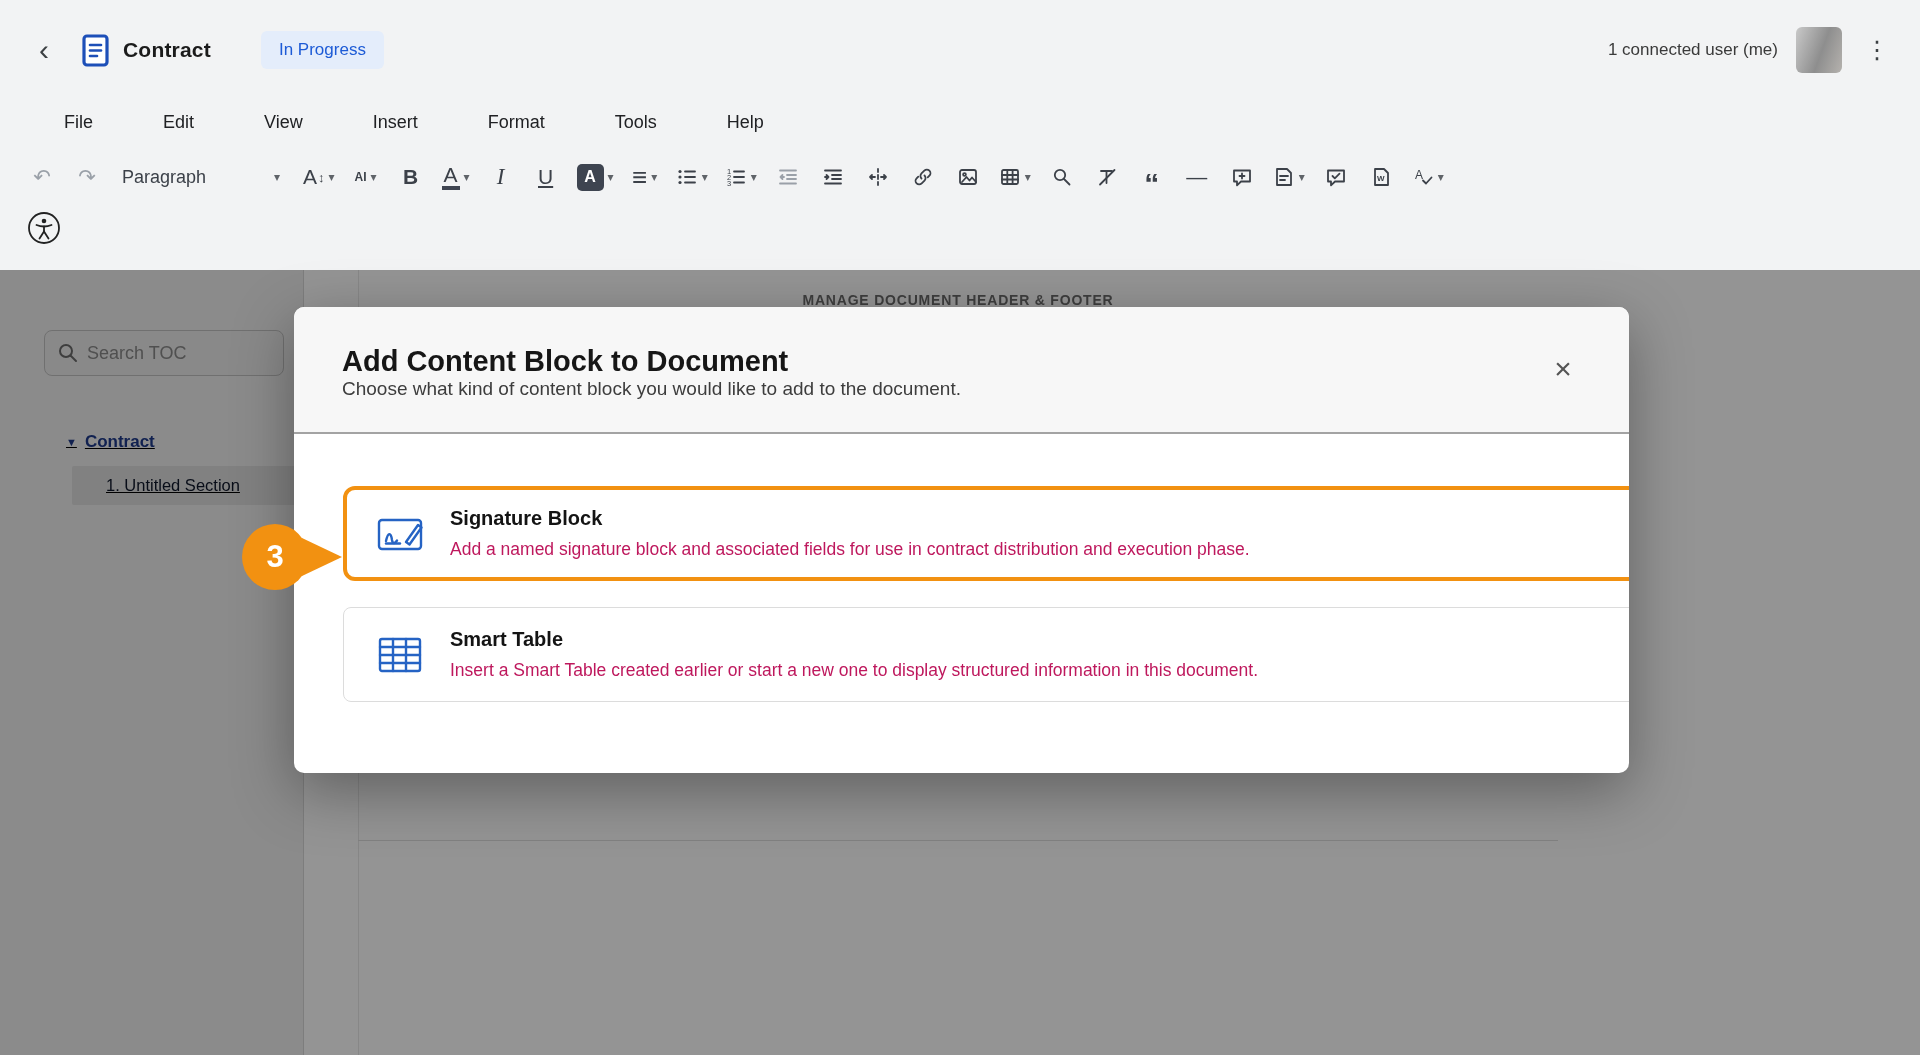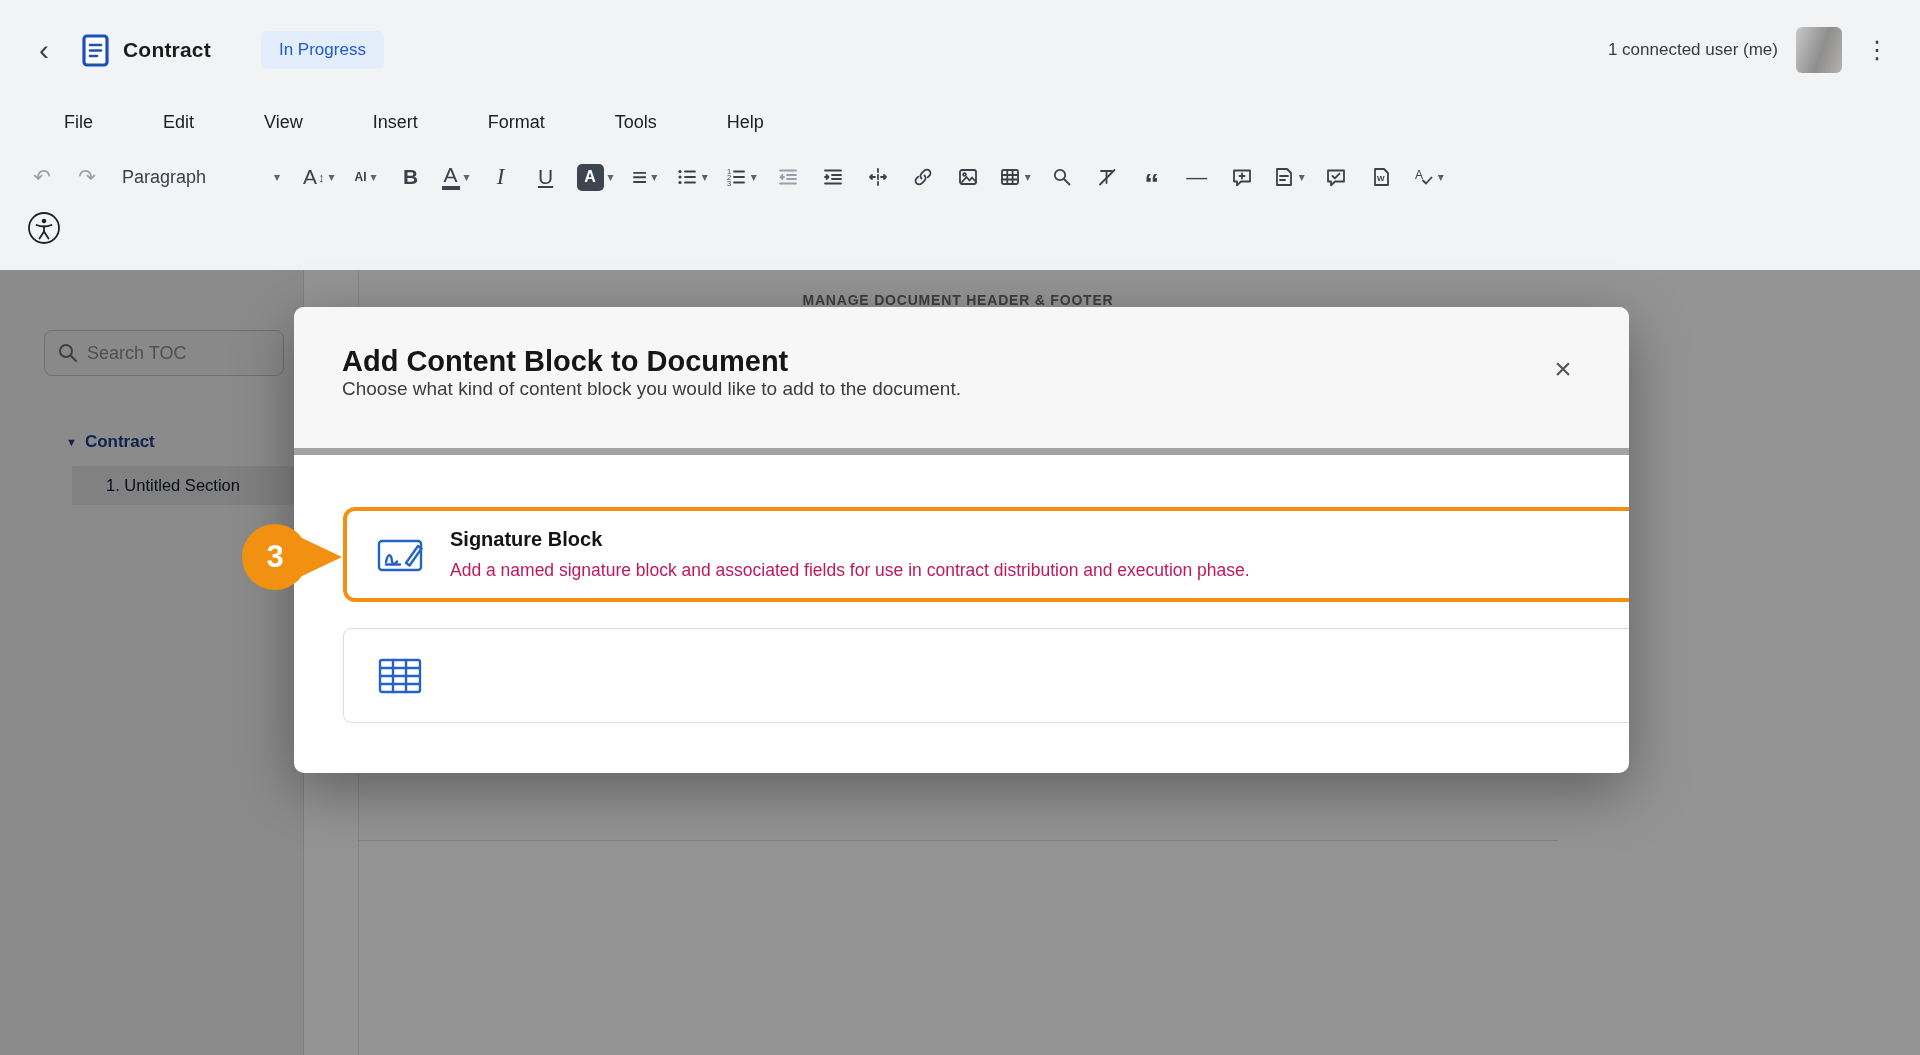--- a/index.html
+++ b/index.html
@@ -36,38 +36,38 @@
   .hl-box { width:27px; height:27px; border-radius:5px; background:#3e4450; color:#fff; display:inline-flex; align-items:center; justify-content:center; font-size:16px; font-weight:700; }
   .quote-g { font-size:30px; font-weight:900; line-height:14px; padding-top:14px; }
   .fs-arrows { font-size:13px; margin-left:1px; }
   svg text { font-family:"Liberation Sans", sans-serif; stroke:none; fill:#3c4149; }
 
   .a11y-row { height:60px; display:flex; align-items:flex-start; padding-left:26px; }
   .a11y-btn { background:none; border:none; cursor:pointer; }
 
   
   .content { position:absolute; top:270px; left:0; right:0; bottom:0; display:flex; z-index:1; }
-  .sidebar { width:304px; background:#efefef; border-right:1px solid #d8d8d8; position:relative; }
+  .sidebar { width:304px; background:#efefef; border-right:1px solid #d8d8d8; position:relative;text-decoration:underline; }
   .search-wrap { position:relative; margin:60px 22px 0 44px; }
   .search-input { width:240px; height:46px; border:1px solid #c2c2c2; border-radius:8px; background:#ececec; padding:0 12px 0 42px; font-size:18px; color:#333; font-family:inherit; outline:none; }
   .search-input::placeholder { color:#8a8a8a; }
   .search-icon { position:absolute; left:12px; top:11px; }
   .toc-root { display:flex; align-items:center; gap:8px; margin:56px 0 0 66px; font-size:17px; font-weight:700; color:#1e3a8a; cursor:pointer; }
   .toc-tri { font-size:11px; color:#1e3a8a; }
   .toc-child { margin:14px 0 0 72px; width:232px; padding:10px 0 10px 34px; background:#dedede; color:#0f172a; font-size:16.5px; border-radius:2px; cursor:pointer; }
 
   .docarea { flex:1; background:#ffffff; position:relative; }
   .doc-left-line { position:absolute; left:54px; top:0; bottom:0; width:1px; background:#e8e8e8; }
   .manage-btn { position:absolute; top:22px; left:54px; width:1200px; text-align:center; font-size:14px; font-weight:700; letter-spacing:.8px; color:#6b6b6b; background:none; border:none; cursor:pointer; font-family:inherit; }
   .doc-hr { position:absolute; top:570px; left:54px; width:1200px; height:1px; background:#dedede; }
 
   
   .scrim { position:absolute; top:270px; left:0; right:0; bottom:0; background:rgba(0,0,0,0.42); z-index:40; }
   .modal { position:absolute; top:307px; left:294px; width:1335px; height:466px; background:#fff; border-radius:10px; box-shadow:0 18px 60px rgba(0,0,0,.35); z-index:50; overflow:hidden; }
-  .modal-header { position:relative; height:148px; background:#f7f7f7; border-bottom:7px solid #a3a3a3; padding:38px 48px 0 48px; }
+  .modal-header { position:relative; height:127px; background:#f7f7f7; border-bottom:2px solid #a3a3a3; padding:38px 48px 0 48px; }
   .modal-title { font-size:29px; font-weight:700; color:#161616; }
   .modal-subtitle { font-size:19px; color:#3d3d3d; }
   .modal-close { position:absolute; top:40px; right:44px; width:44px; height:44px; font-size:30px; color:#555; background:none; border:none; cursor:pointer; line-height:40px; }
   .modal-body { padding:52px 46px 0 49px; }
   .option-card { display:flex; align-items:center; gap:24px; width:1452px; background:#fff; border:1px solid #dcdcdc; border-radius:8px; padding:18px 24px 18px 30px; cursor:pointer; min-height:95px; }
   .option-card.highlighted { border:4px solid #f29111; border-radius:12px; padding:15px 21px 15px 27px; }
   .option-card + .option-card { margin-top:26px; }
   .option-icon { flex:0 0 52px; display:flex; align-items:center; justify-content:center; }
   .option-icon svg { stroke:#2563c4; fill:none; stroke-width:2.4; stroke-linecap:round; stroke-linejoin:round; }
   .option-title { font-size:20px; font-weight:700; color:#141414; }
@@ -358,20 +358,24 @@
         <span class="option-icon">
           <svg width="48" height="48" viewBox="0 0 48 48">
             <rect x="4" y="8" width="40" height="32" rx="2"></rect>
             <line x1="4" y1="16" x2="44" y2="16"></line>
             <line x1="4" y1="24" x2="44" y2="24"></line>
             <line x1="4" y1="32" x2="44" y2="32"></line>
             <line x1="17" y1="8" x2="17" y2="40"></line>
             <line x1="30" y1="8" x2="30" y2="40"></line>
           </svg>
         </span>
+        <span>
+          <div class="option-title">Smart Table</div>
+          <div class="option-desc">Insert a Smart Table created earlier or start a new one to display structured information in this document.</div>
+        </span>
       </div>
 
     </div>
   </div>
 
   <div class="callout">
     <span>3</span>
   </div>
 
 </div>

